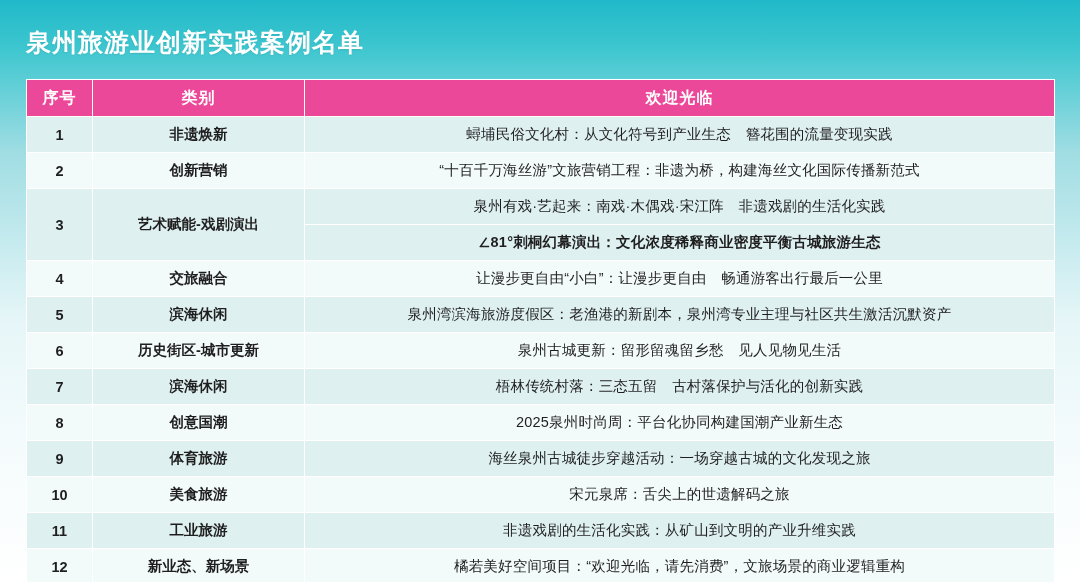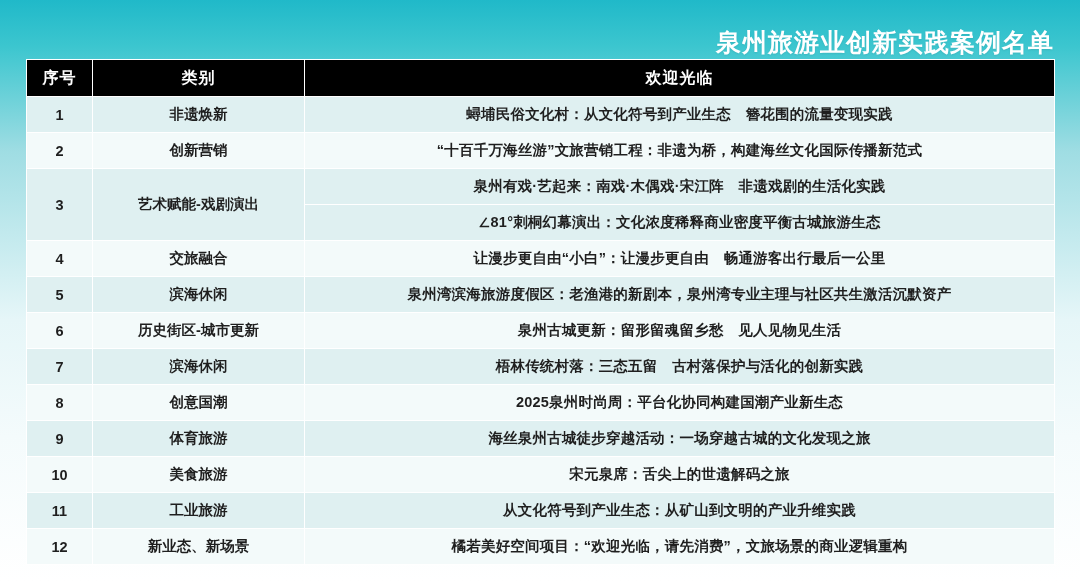--- a/index.html
+++ b/index.html
@@ -15,36 +15,37 @@
   }
   .poster {
     position: relative;
     width: 1080px;
     height: 582px;
     box-sizing: border-box;
     background: linear-gradient(180deg, #20b9c9 0%, #3cc6cf 8%, #9fdde3 26%, #e6f6f8 55%, #f4fbfc 75%, #ffffff 100%);
     padding: 0 26px;
   }
   .title {
-    text-align: right;
+    text-align: left;
     font-size: 25px;
     font-weight: bold;
     color: #ffffff;
     letter-spacing: 1px;
     padding-top: 26px;
+    padding-bottom: 20px;
     text-shadow: 0 1px 2px rgba(0,0,0,0.08);
   }
   table.listing {
     width: 1028px;
     border-collapse: collapse;
     table-layout: fixed;
     background: #ffffff;
   }
   table.listing th {
-    background: #000000;
+    background: #ec4899;
     color: #ffffff;
     font-size: 16px;
     font-weight: bold;
     height: 34px;
     border: 1px solid #ffffff;
     letter-spacing: 1px;
   }
   table.listing td {
     border: 1px solid #ffffff;
     height: 31px;
@@ -64,21 +65,21 @@
     font-size: 15px;
     color: #1a1a1a;
   }
   td.cat {
     font-size: 15px;
     color: #1a1a1a;
     font-weight: bold;
   }
   td.name {
     color: #1f7fb0;
-    font-weight: bold;
+    font-weight: normal;
     font-size: 15px;
     letter-spacing: 0.2px;
   }
   td.name.sub {
     font-weight: bold;
   }
 </style>
 </head>
 <body>
 
@@ -149,21 +150,21 @@
         <td class="name">海丝泉州古城徒步穿越活动：一场穿越古城的文化发现之旅</td>
       </tr>
       <tr class="even">
         <td class="idx">10</td>
         <td class="cat">美食旅游</td>
         <td class="name">宋元泉席：舌尖上的世遗解码之旅</td>
       </tr>
       <tr class="odd">
         <td class="idx">11</td>
         <td class="cat">工业旅游</td>
-        <td class="name">从文化符号到产业生态：从矿山到文明的产业升维实践</td>
+        <td class="name">非遗戏剧的生活化实践：从矿山到文明的产业升维实践</td>
       </tr>
       <tr class="even">
         <td class="idx">12</td>
         <td class="cat">新业态、新场景</td>
         <td class="name">橘若美好空间项目：“欢迎光临，请先消费”，文旅场景的商业逻辑重构</td>
       </tr>
     </tbody>
   </table>
 
 </div>

